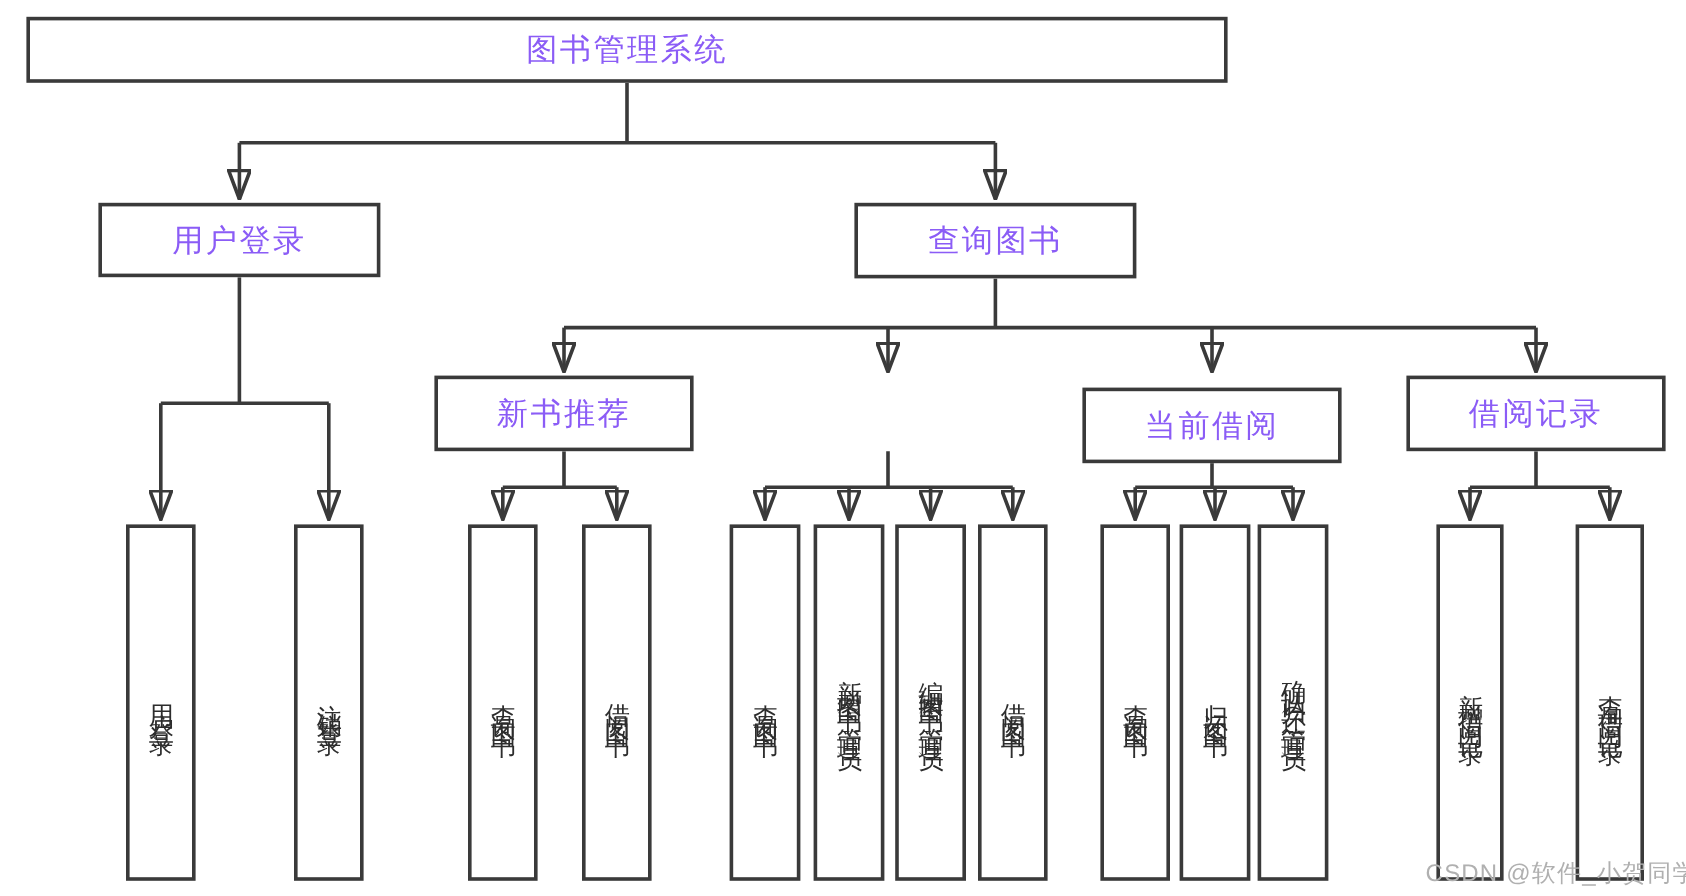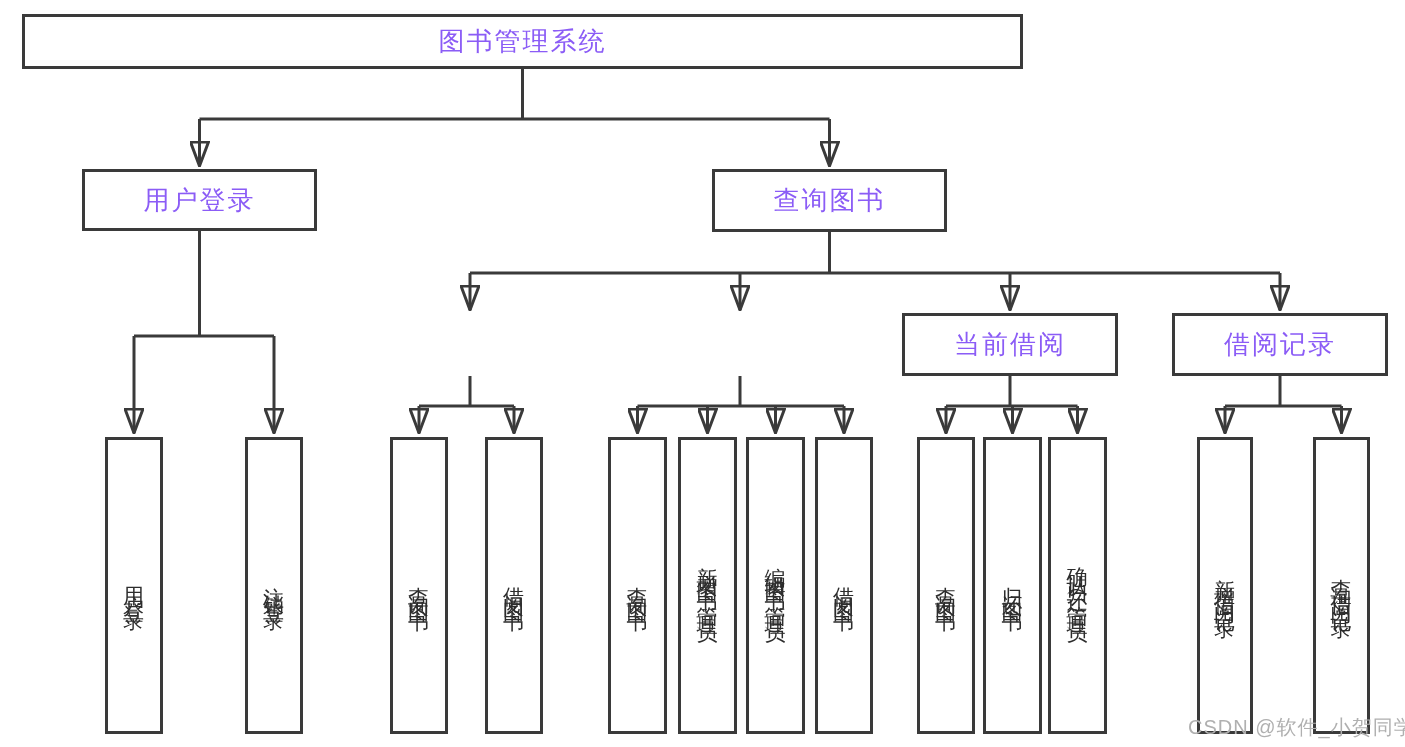--- a/index.html
+++ b/index.html
@@ -94,21 +94,24 @@
     <span class="hlabel">图书管理系统</span>
   </div>
 
   <div class="box" style="left:82px;top:169px;width:235px;height:62px">
     <span class="hlabel">用户登录</span>
   </div>
   <div class="box" style="left:712px;top:169px;width:235px;height:63px">
     <span class="hlabel">查询图书</span>
   </div>
 
-  <div class="box" style="left:902px;top:313px;width:216px;height:63px">
+  <div class="box" style="left:362px;top:313px;width:216px;height:63px">
+    <span class="hlabel">新书推荐</span>
+  </div>
+  <div class="box" style="left:902px;top:323px;width:216px;height:63px">
     <span class="hlabel">当前借阅</span>
   </div>
   <div class="box" style="left:1172px;top:313px;width:216px;height:63px">
     <span class="hlabel">借阅记录</span>
   </div>
 
   <div class="box" style="left:105px;top:437px;width:58px;height:297px">
     <span class="vlabel">用户登录</span>
   </div>
   <div class="box" style="left:245px;top:437px;width:58px;height:297px">

